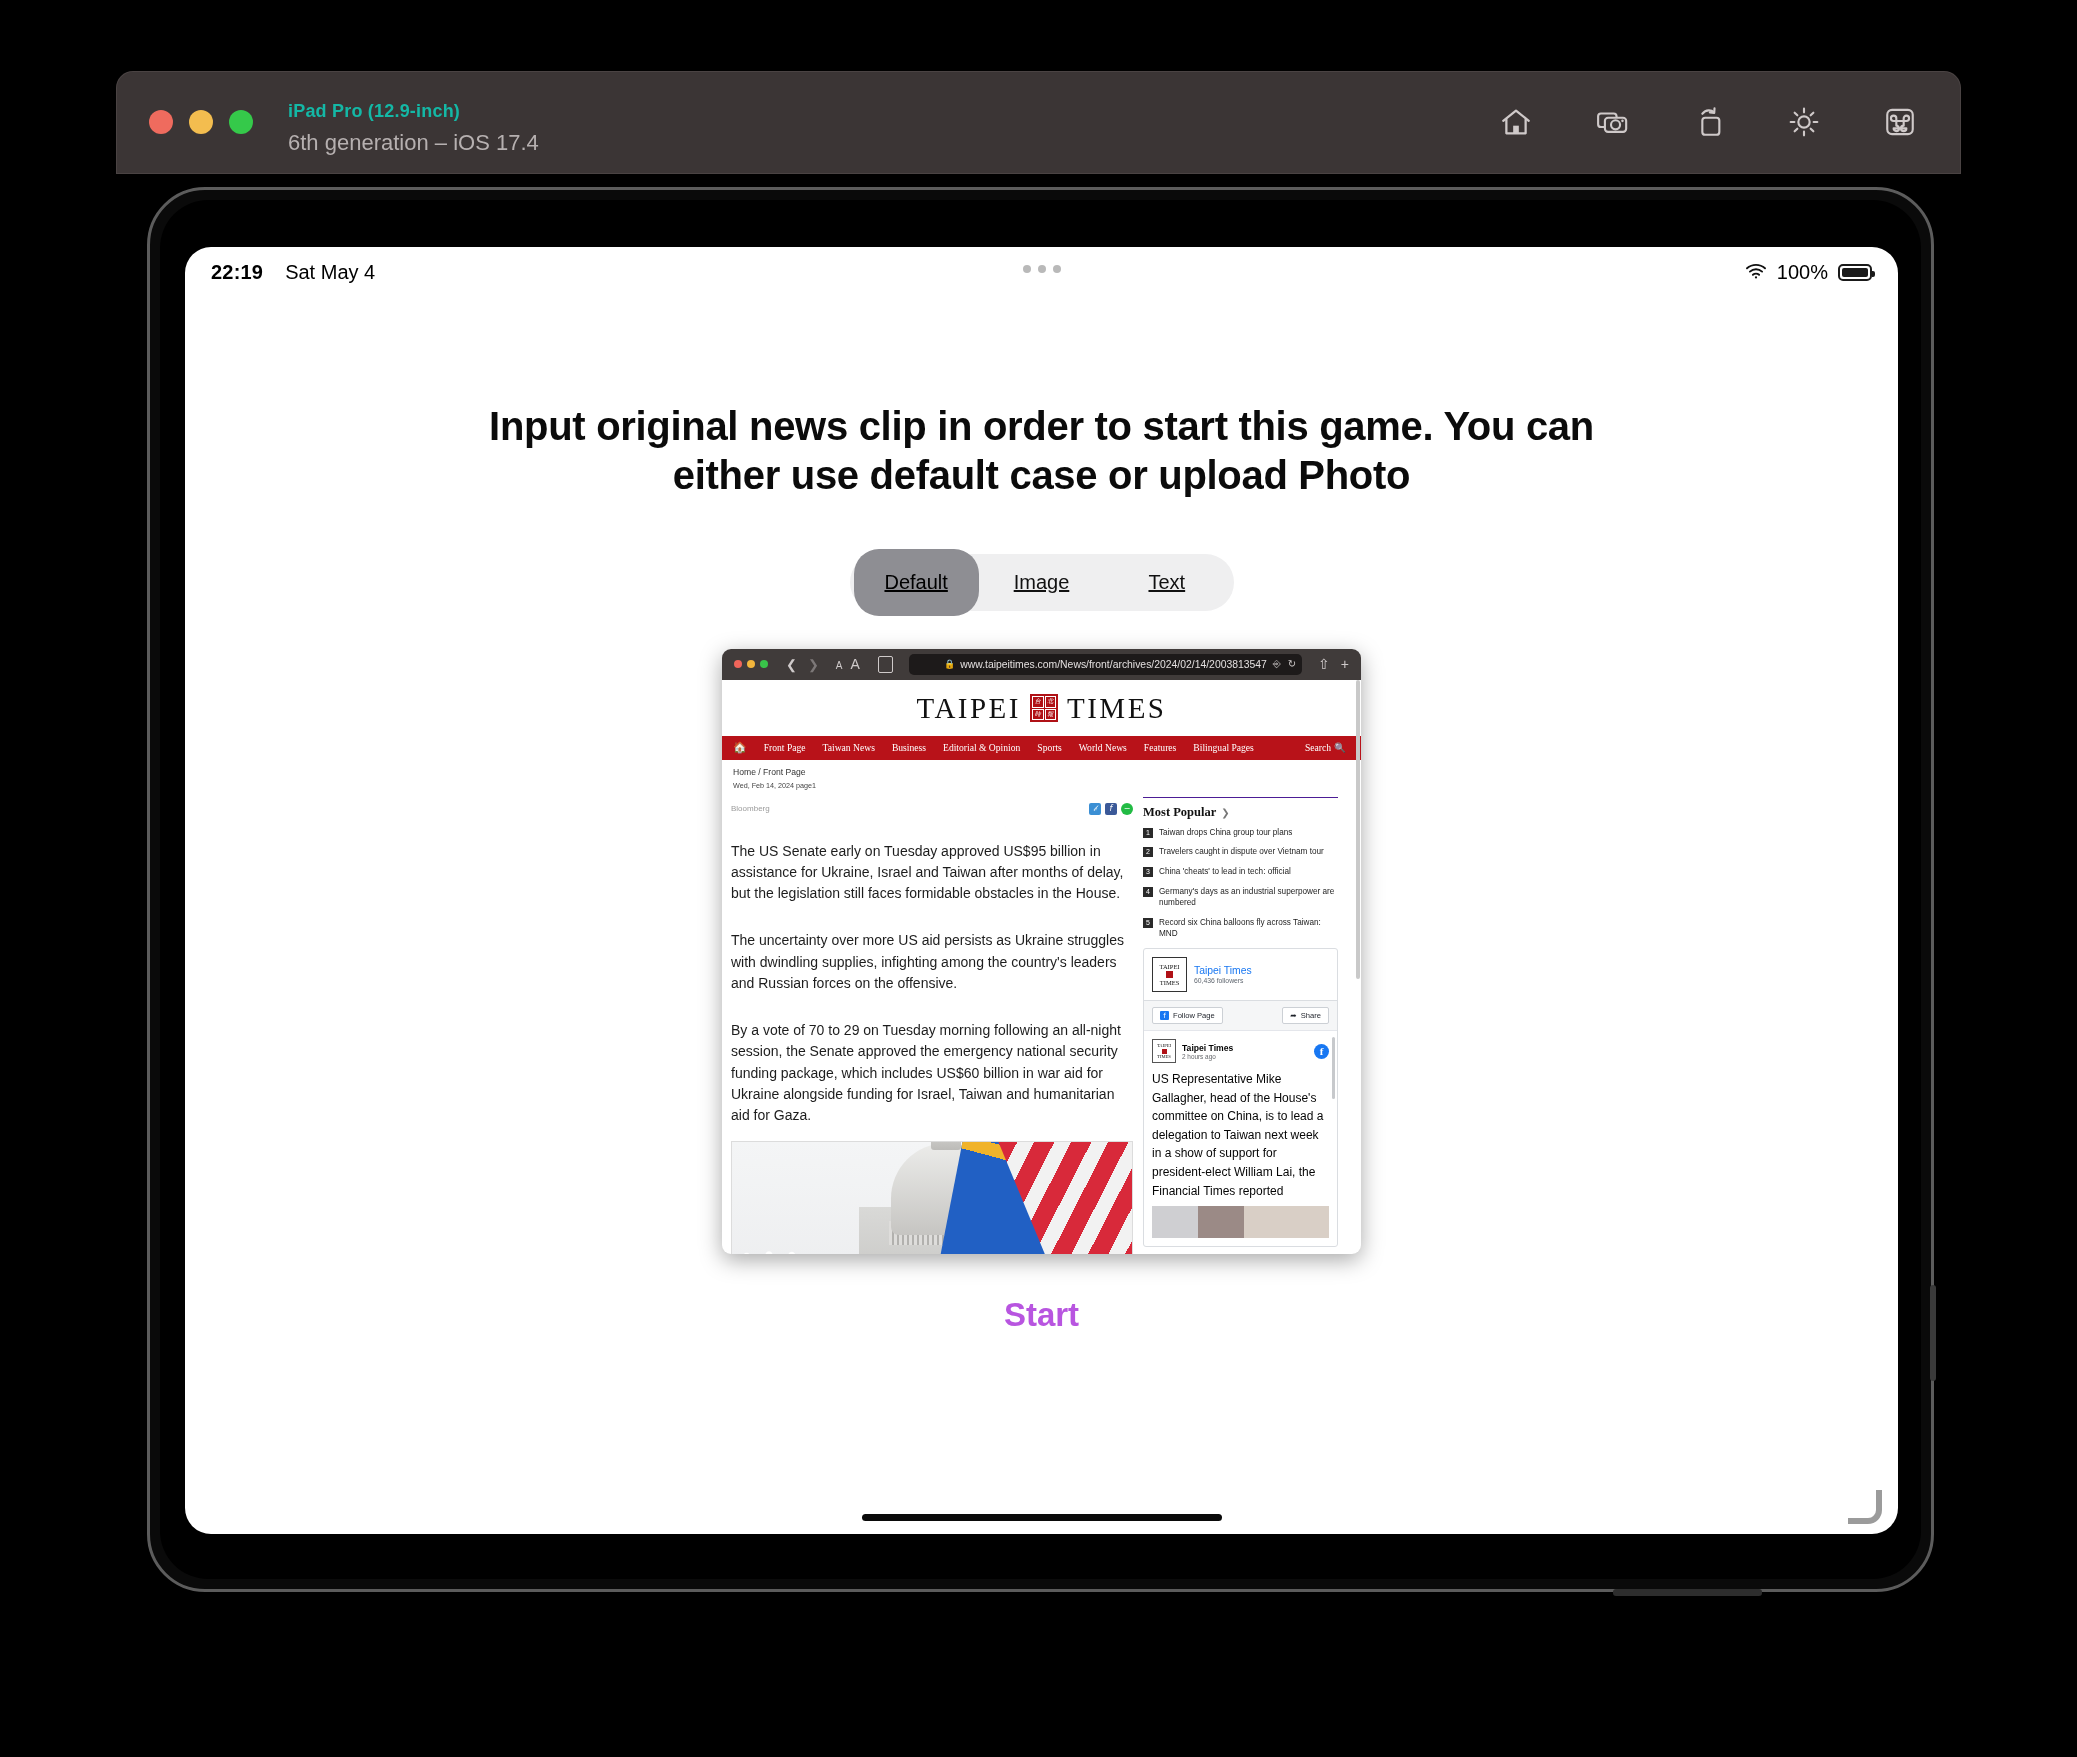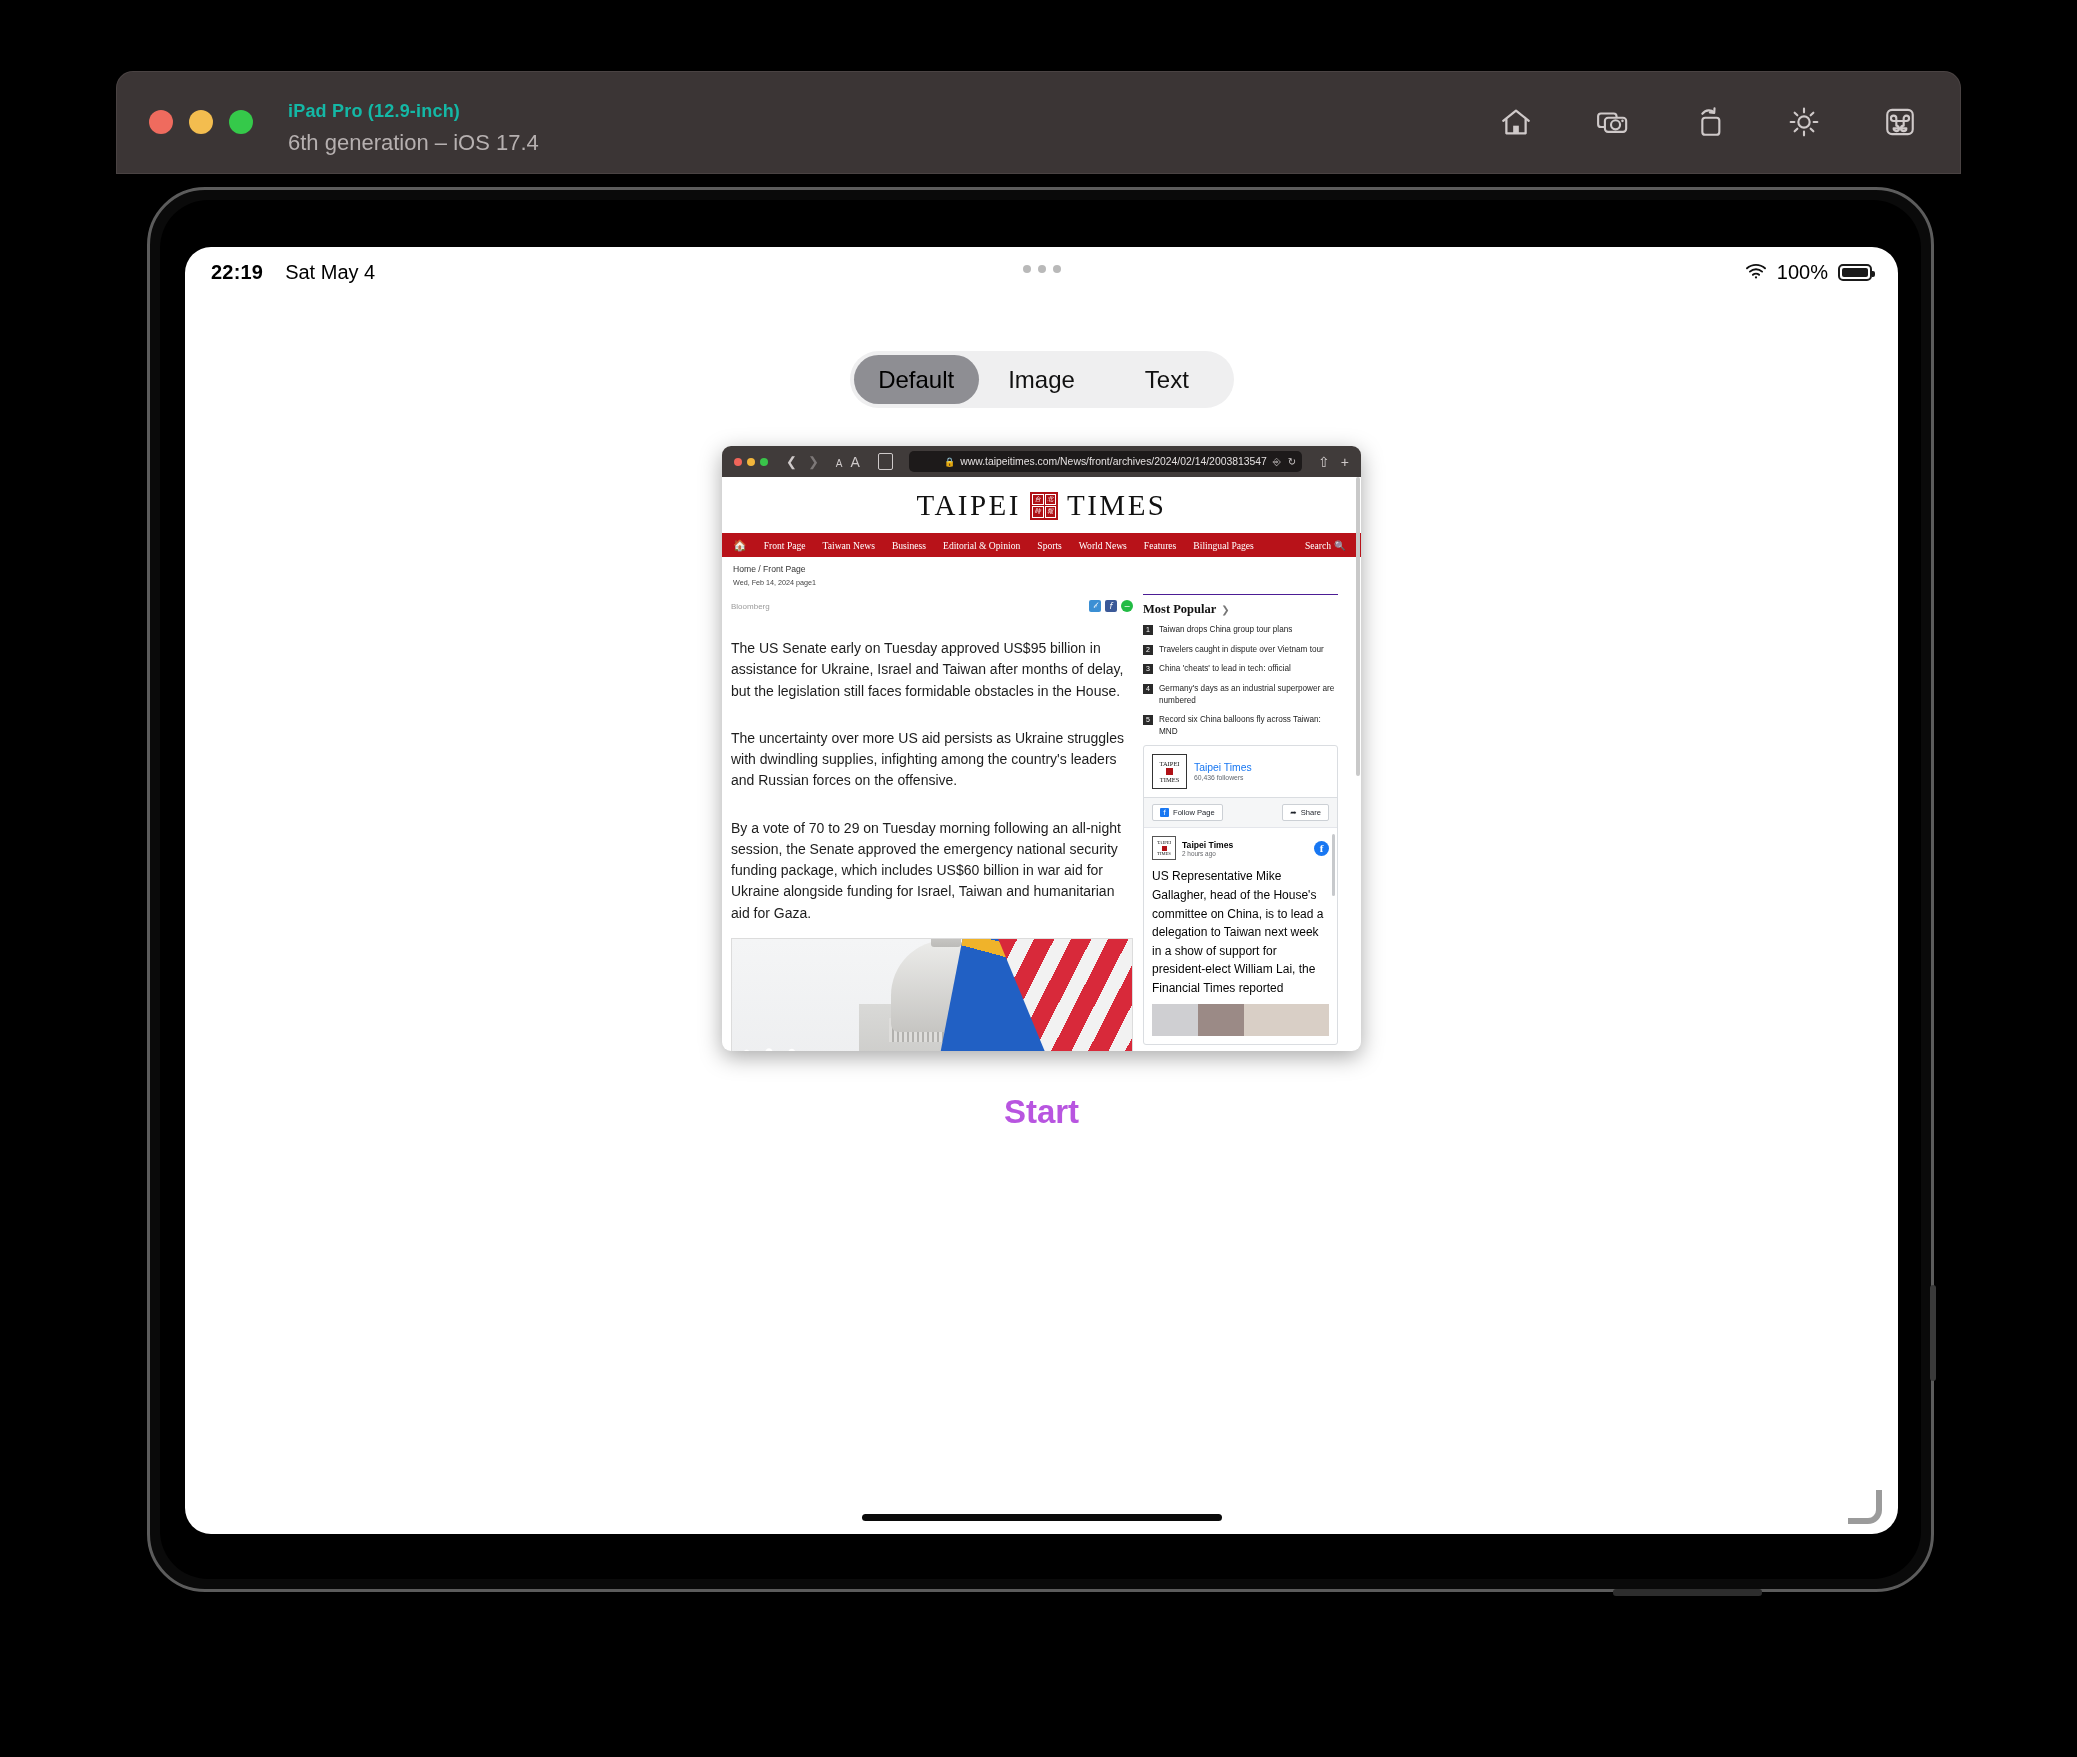--- a/index.html
+++ b/index.html
@@ -208,28 +208,29 @@
     height: 57px;
     background: #efeff0;
     border-radius: 29px;
     display: flex;
     align-items: center;
     padding: 4px;
     box-sizing: border-box;
   }
   .seg {
     flex: 1;
-    height: 49px;
+    height: 67px;
     border-radius: 25px;
     display: flex;
     align-items: center;
     justify-content: center;
-    font-size: 24px;
+    font-size: 20px;
     color: #111;
     cursor: pointer;
+    text-decoration: underline;
   }
   .seg.active {
     background: #8e8e93;
     color: #000;
   }
 
   
   .shot {
     margin: 38px auto 0;
     width: 639px;
@@ -708,20 +709,21 @@
     </div>
 
     <div class="multitask-dots">
       <span></span>
         <span></span>
         <span></span>
     </div>
 
     <div class="app">
 
+      <div class="headline">Input original news clip in order to start this game. You can either use default case or upload Photo</div>
 
       <div class="segmented">
         <div class="seg active">Default</div>
         <div class="seg">Image</div>
         <div class="seg">Text</div>
       </div>
 
       <div class="shot">
 
         <div class="shot-bar">

